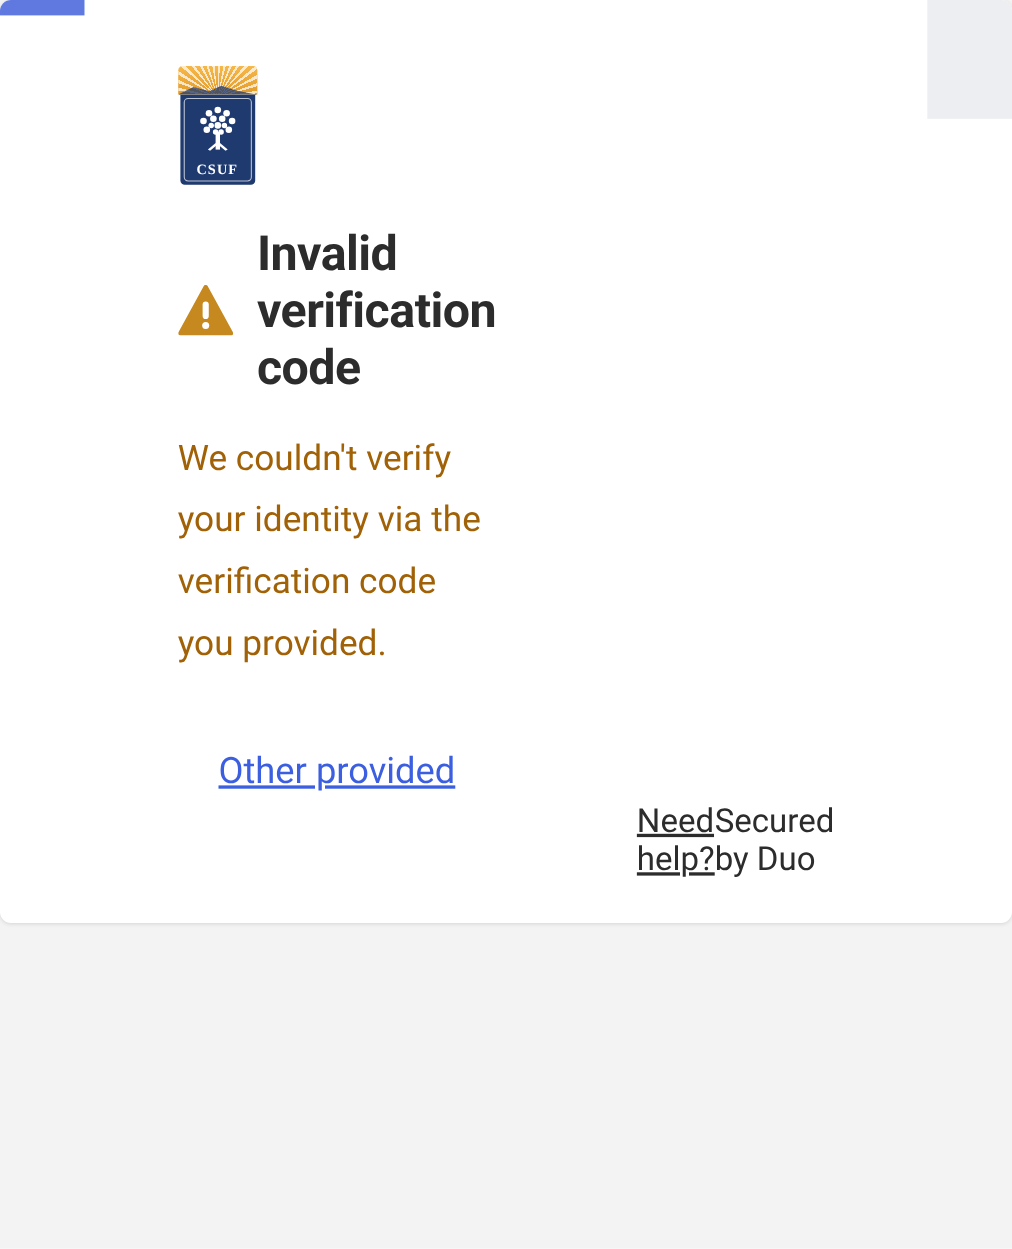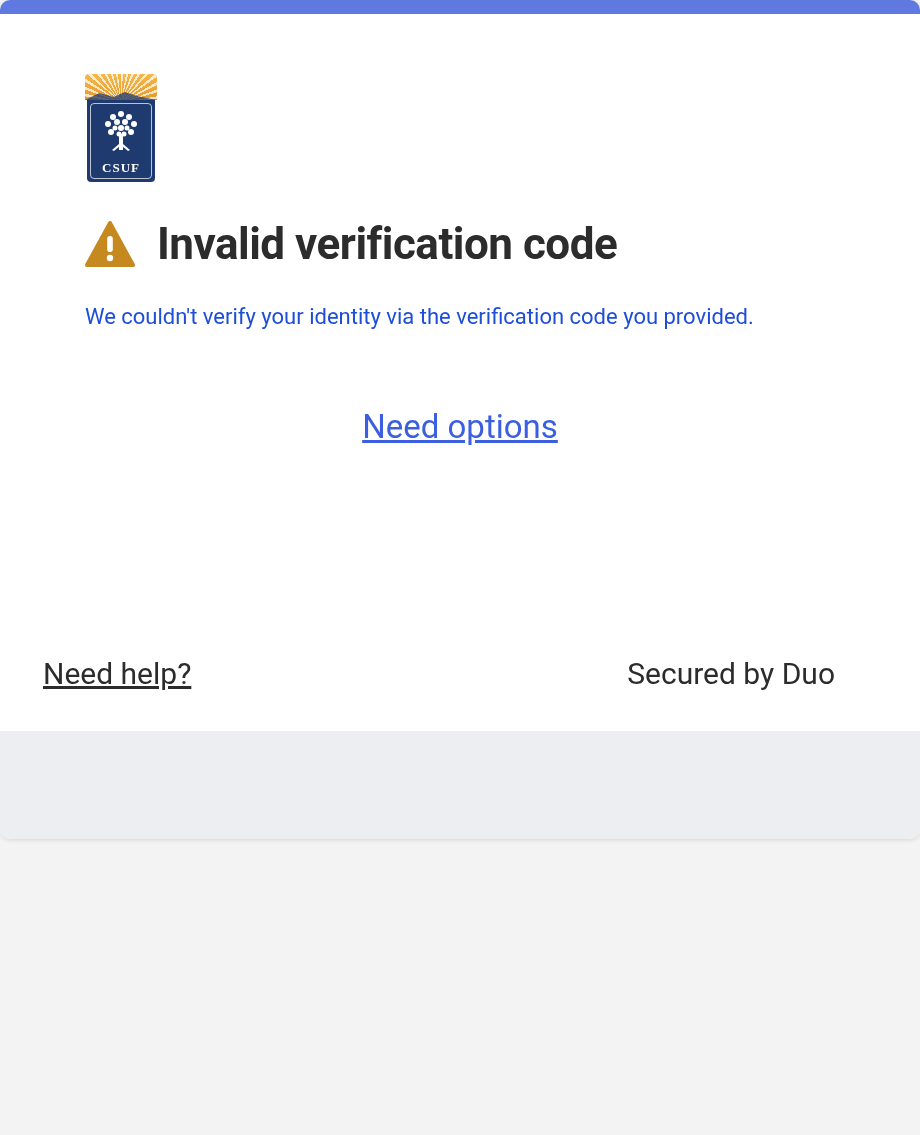--- a/index.html
+++ b/index.html
@@ -5,21 +5,21 @@
     * { box-sizing: border-box; margin: 0; padding: 0; }
     html, body { width: 920px; height: 1135px; font-family: -apple-system, BlinkMacSystemFont, "Segoe UI", Roboto, "Helvetica Neue", Arial, sans-serif; background: #f3f3f3; }
     .card {
       width: 920px;
       height: 839px;
       background: #ffffff;
       border-radius: 10px;
       box-shadow: 0 1px 4px rgba(0,0,0,0.12);
       overflow: hidden;
       display: flex;
-      flex-direction: column;
+      flex-direction: row;
       position: relative;
     }
     .top-bar {
       height: 14px;
       width: 100%;
       background: #6079e0;
     }
     .content {
       flex: 1;
       padding: 60px 85px 0 85px;
@@ -78,21 +78,21 @@
       pointer-events:none;
     }
     .heading-row {
       display:flex; align-items:center; gap:22px; margin-bottom:28px;
     }
     .warning-icon { width:50px; height:46px; flex-shrink:0; }
     .heading {
       font-size:44px; font-weight:700; color:#2c2c2c; letter-spacing:-0.5px;
     }
     .message {
-      font-size:22px; color:#1d4ed8; line-height:1.75; margin-bottom:70px;
+      font-size:32px; color:#a16207; line-height:1.75; margin-bottom:70px;
     }
     .primary-btn {
       display:block; width:100%;
       height:136px;
       border:1px solid #a3a3a3;
       border-radius:10px;
       background: linear-gradient(to bottom, #fdfdfe, #f2f3f4);
       color:#3b5fe0;
       font-size:40px;
       font-weight:400;
@@ -175,21 +175,21 @@
           <rect x="22.2" y="15" width="5.6" height="16" rx="2.8" fill="#ffffff"></rect>
           <circle cx="25" cy="37" r="3.2" fill="#ffffff"></circle>
         </svg>
       </span>
       <h1 class="heading">Invalid verification code</h1>
     </div>
 
     <p class="message">We couldn't verify your identity via the verification code you provided.</p>
 
 
-    <a class="other-options">Need options</a>
+    <a class="other-options">Other provided</a>
 
   </div>
 
   <div class="footer">
     <a class="need-help">Need help?</a>
     <span class="secured">Secured by Duo</span>
   </div>
 
   <div class="bottom-band"></div>
 </div>

